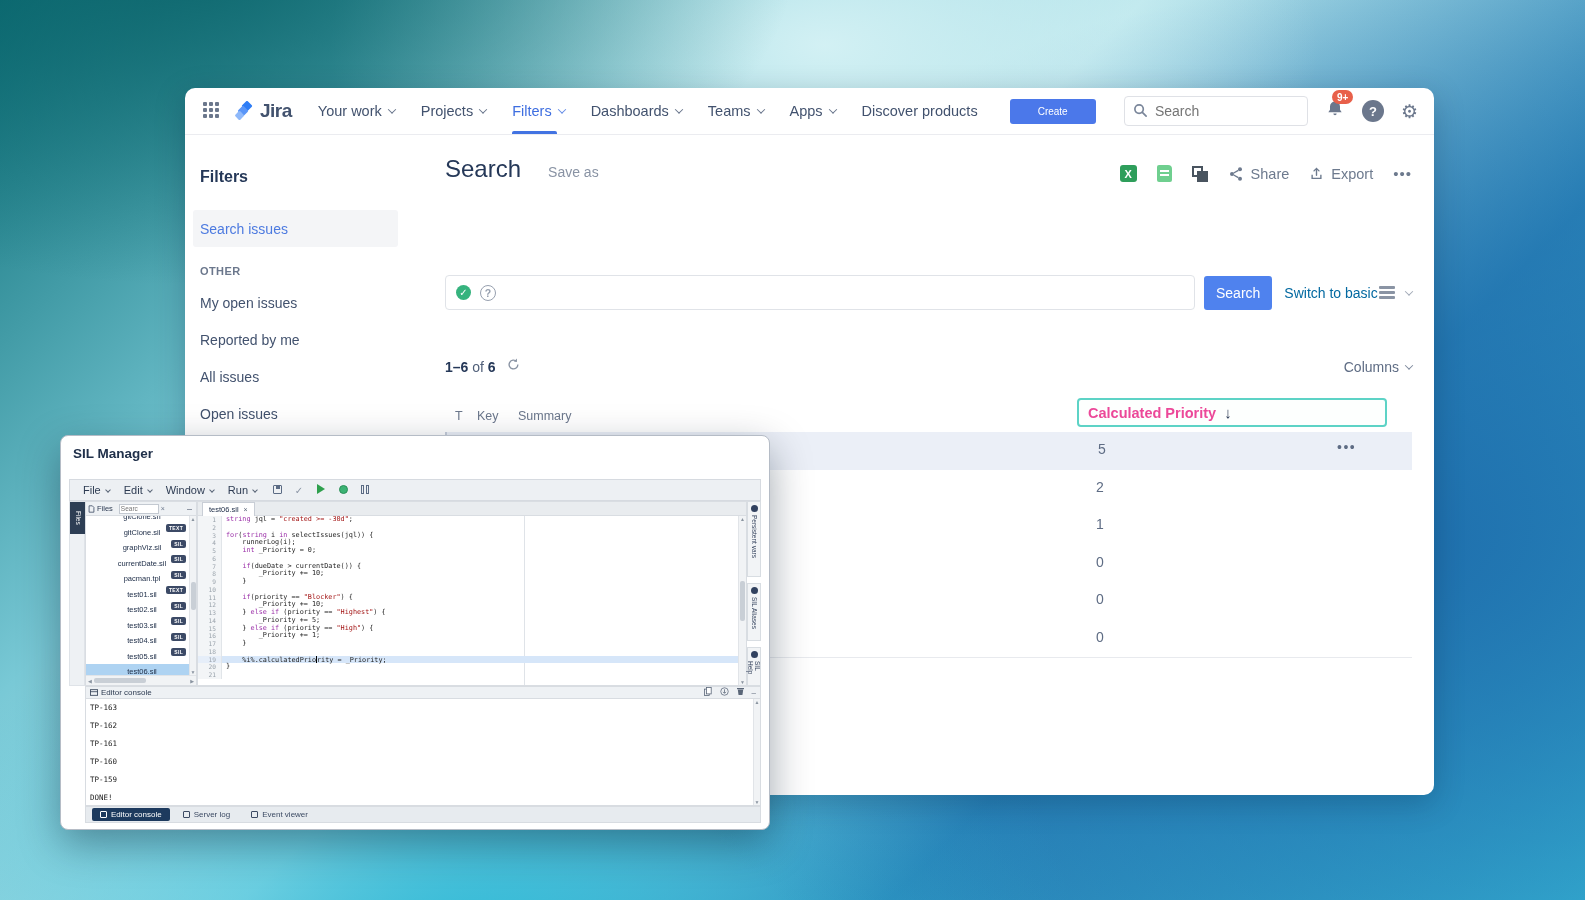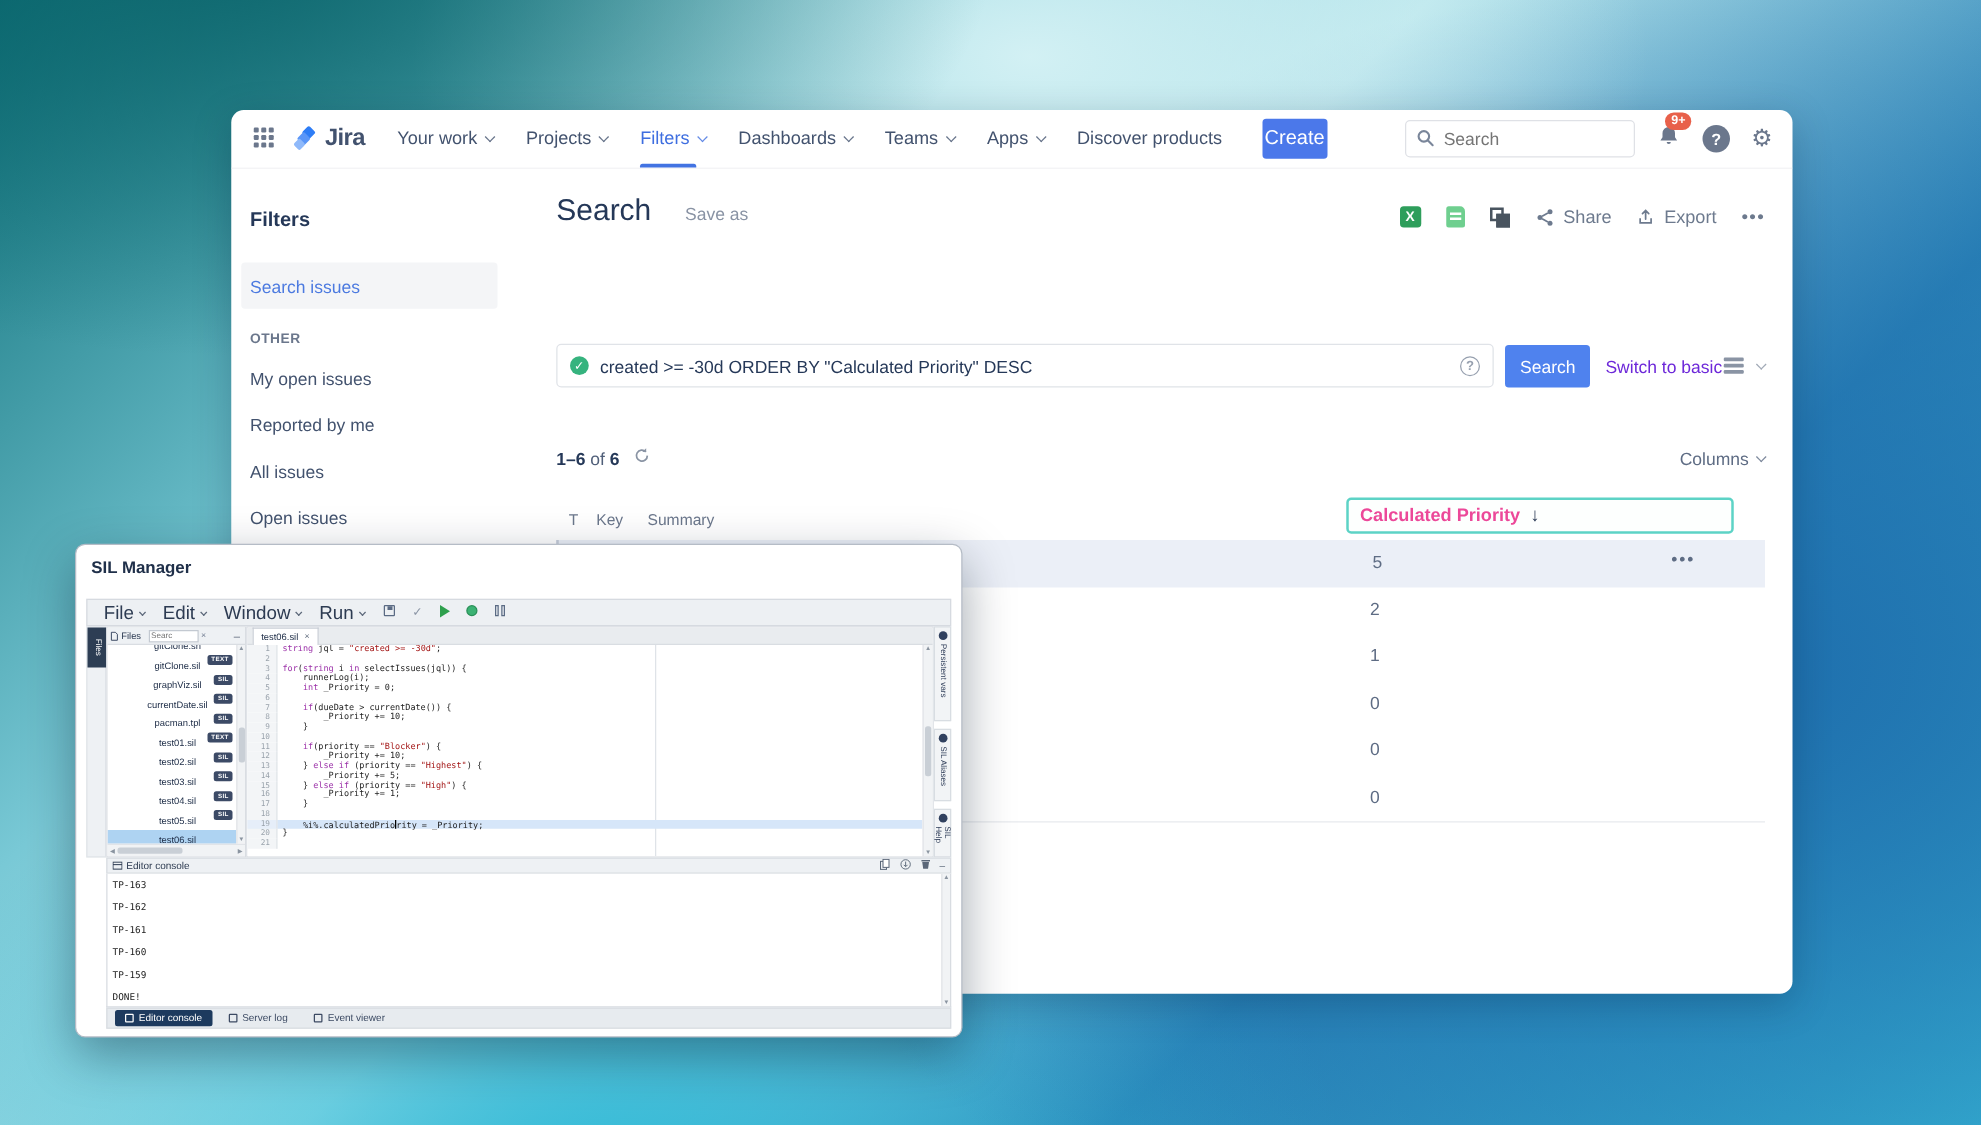--- a/index.html
+++ b/index.html
@@ -22,22 +22,22 @@
   .appgrid{ width:18px; height:18px; display:grid; grid-template-columns:repeat(3,4px); grid-template-rows:repeat(3,4px); gap:2px; margin-right:4px; }
   .appgrid i{ background:#6b778c; border-radius:1px; }
   .logo{ display:flex; align-items:center; gap:5px; margin-right:16px; }
   .logo-text{ font-size:19px; font-weight:bold; color:#42526e; letter-spacing:-.5px; }
   .nav-items{ display:flex; align-items:center; gap:26px; }
   .nav-item{ font-size:14.5px; color:#42526e; display:flex; align-items:center; cursor:pointer; height:46px; position:relative; }
   .nav-item.active{ color:#3e6ee0; }
   .nav-item.active::after{ content:""; position:absolute; left:0; right:8px; bottom:0; height:3px; background:#4273e2; border-radius:2px 2px 0 0; }
   .chev{ width:6px; height:6px; border-right:1.7px solid currentColor; border-bottom:1.7px solid currentColor;
          transform:rotate(45deg) translate(-1px,-1px); display:inline-block; margin-left:7px; opacity:.8; }
-  .create-btn{ margin-left:22px; background:#4b78ea; color:#fff; font-size:16px; border:none; border-radius:3px;
-               padding:7px 2px; cursor:pointer; }
+  .create-btn{ margin-left:22px; background:#4b78ea; color:#fff; font-size:10px; border:none; border-radius:3px;
+               padding:7px 28px; cursor:pointer; }
   .nav-right{ margin-left:auto; display:flex; align-items:center; gap:17px; }
   .nav-search{ position:relative; width:184px; }
   .nav-search input{ width:100%; height:30px; border:1.5px solid #dfe1e6; border-radius:4px; padding:0 8px 0 30px;
                      font-size:14px; color:#7a869a; outline:none; background:#fff; font-family:inherit; }
   .nav-search svg{ position:absolute; left:9px; top:7px; }
   .bell{ position:relative; cursor:pointer; }
   .badge{ position:absolute; top:-9px; left:7px; background:#e8604a; color:#fff; font-size:10px; font-weight:bold;
           border-radius:8px; padding:1.5px 5px; }
   .help-circle{ width:22px; height:22px; border-radius:50%; background:#6b778c; color:#fff; font-size:13px; font-weight:bold;
                 display:flex; align-items:center; justify-content:center; cursor:pointer; }
@@ -72,21 +72,21 @@
   .jql-row{ position:absolute; left:25px; top:140px; right:22px; display:flex; align-items:center; }
   .jql-bar{ width:750px; height:35px; border:1.5px solid #e0e3e8; border-radius:4px; background:#fff;
             display:flex; align-items:center; padding:0 10px; gap:9px; }
   .okdot{ width:15px; height:15px; border-radius:50%; background:#36b37e; color:#fff; font-size:10px;
           display:flex; align-items:center; justify-content:center; flex:none; }
   .jql-text{ font-size:14px; color:#253858; flex:1; white-space:nowrap; overflow:hidden; }
   .q-help{ width:16px; height:16px; border-radius:50%; border:1.5px solid #97a0af; color:#97a0af; font-size:10.5px; font-weight:bold;
            display:flex; align-items:center; justify-content:center; flex:none; cursor:pointer; }
   .search-btn{ margin-left:9px; background:#4f82ee; color:#fff; border:none; border-radius:3px; height:34px; padding:0 12px;
                font-size:14px; cursor:pointer; font-family:inherit; }
-  .switch-basic{ margin-left:12px; font-size:14px; color:#6d28d9; cursor:pointer; }
+  .switch-basic{ margin-left:12px; font-size:14px; color:#0369a1; cursor:pointer; }
   .view-ctl{ margin-left:auto; display:flex; align-items:center; gap:4px; color:#8a94a4; cursor:pointer; }
   .bars i{ display:block; width:16px; height:3px; background:#8a94a4; margin:2px 0; border-radius:1px; }
 
   
   .count-row{ position:absolute; left:25px; top:222px; right:22px; display:flex; align-items:center; }
   .count-txt{ font-size:14px; color:#505f79; }
   .count-txt b{ color:#253858; }
   .refresh{ margin-left:10px; cursor:pointer; }
   .columns-ctl{ margin-left:auto; display:flex; align-items:center; font-size:14px; color:#5e6c84; cursor:pointer; }
   .table{ position:absolute; left:25px; top:216px; width:967px; }
@@ -106,21 +106,21 @@
   .cell-sum{ position:absolute; left:73px; top:9px; font-size:14.5px; color:#253858; cursor:pointer; }
   .cell-pri{ position:absolute; left:595px; top:9px; width:120px; text-align:center; font-size:14px; color:#5e6c84; }
   .cell-more{ position:absolute; left:890px; top:7px; font-size:14px; letter-spacing:1.5px; color:#5e6c84; cursor:pointer; }
 
   
   .sil{ position:absolute; left:60px; top:435px; width:710px; height:395px; background:#fff; border:1px solid #b5bcc6;
         border-radius:8px; box-shadow:0 14px 40px rgba(0,20,40,.38); font-family:"Liberation Sans",sans-serif; }
   .sil-title{ position:absolute; left:12px; top:10px; font-size:13.5px; font-weight:bold; color:#20304a; }
   .sil-menubar{ position:absolute; left:8px; right:8px; top:43px; height:22px; background:#edf0f3; border:1px solid #d6dae0;
                 display:flex; align-items:center; padding-left:6px; gap:4px; }
-  .sil-menu{ font-size:15px; color:#2d3b52; display:flex; align-items:center; padding:0 7px; cursor:pointer; }
+  .sil-menu{ font-size:11px; color:#2d3b52; display:flex; align-items:center; padding:0 7px; cursor:pointer; }
   .chev-s{ width:4px; height:4px; border-right:1.2px solid #5a6678; border-bottom:1.2px solid #5a6678; transform:rotate(45deg); margin-left:5px; }
   .mi{ width:18px; text-align:center; cursor:pointer; font-size:10px; }
   .floppy{ display:inline-block; width:9px; height:9px; border:1.5px solid #5b6b84; border-radius:1px; position:relative; }
   .floppy::after{ content:""; position:absolute; left:2px; top:0; width:4px; height:3px; background:#5b6b84; }
   .mcheck{ color:#8a94a4; font-size:10px; }
   .play{ width:0; height:0; border-left:8px solid #2ea04d; border-top:5px solid transparent; border-bottom:5px solid transparent; display:inline-block; }
   .bugdot{ display:inline-block; width:9px; height:9px; border-radius:50%; background:#3bb273; border:1.5px solid #2a8f57; }
   .layout-ic{ display:inline-flex; gap:1.5px; }
   .layout-ic i{ width:3.5px; height:9px; border:1.2px solid #5b6b84; }
 
@@ -305,21 +305,20 @@
             <path d="M5 13v6h14v-6" fill="none" stroke="#6d7a8e" stroke-width="2.2"></path>
           </svg>
           <span>Export</span>
         </span>
         <span class="more-dots">•••</span>
       </div>
 
       <div class="jql-row">
         <div class="jql-bar">
           <span class="okdot">✓</span>
-          <span class="jql-text">created &gt;= -30d ORDER BY "Calculated Priority" DESC</span>
           <span class="q-help">?</span>
         </div>
         <button class="search-btn">Search</button>
         <span class="switch-basic">Switch to basic</span>
         <span class="view-ctl">
           <span class="bars">
               <i></i>
               <i></i>
               <i></i>
             </span>

